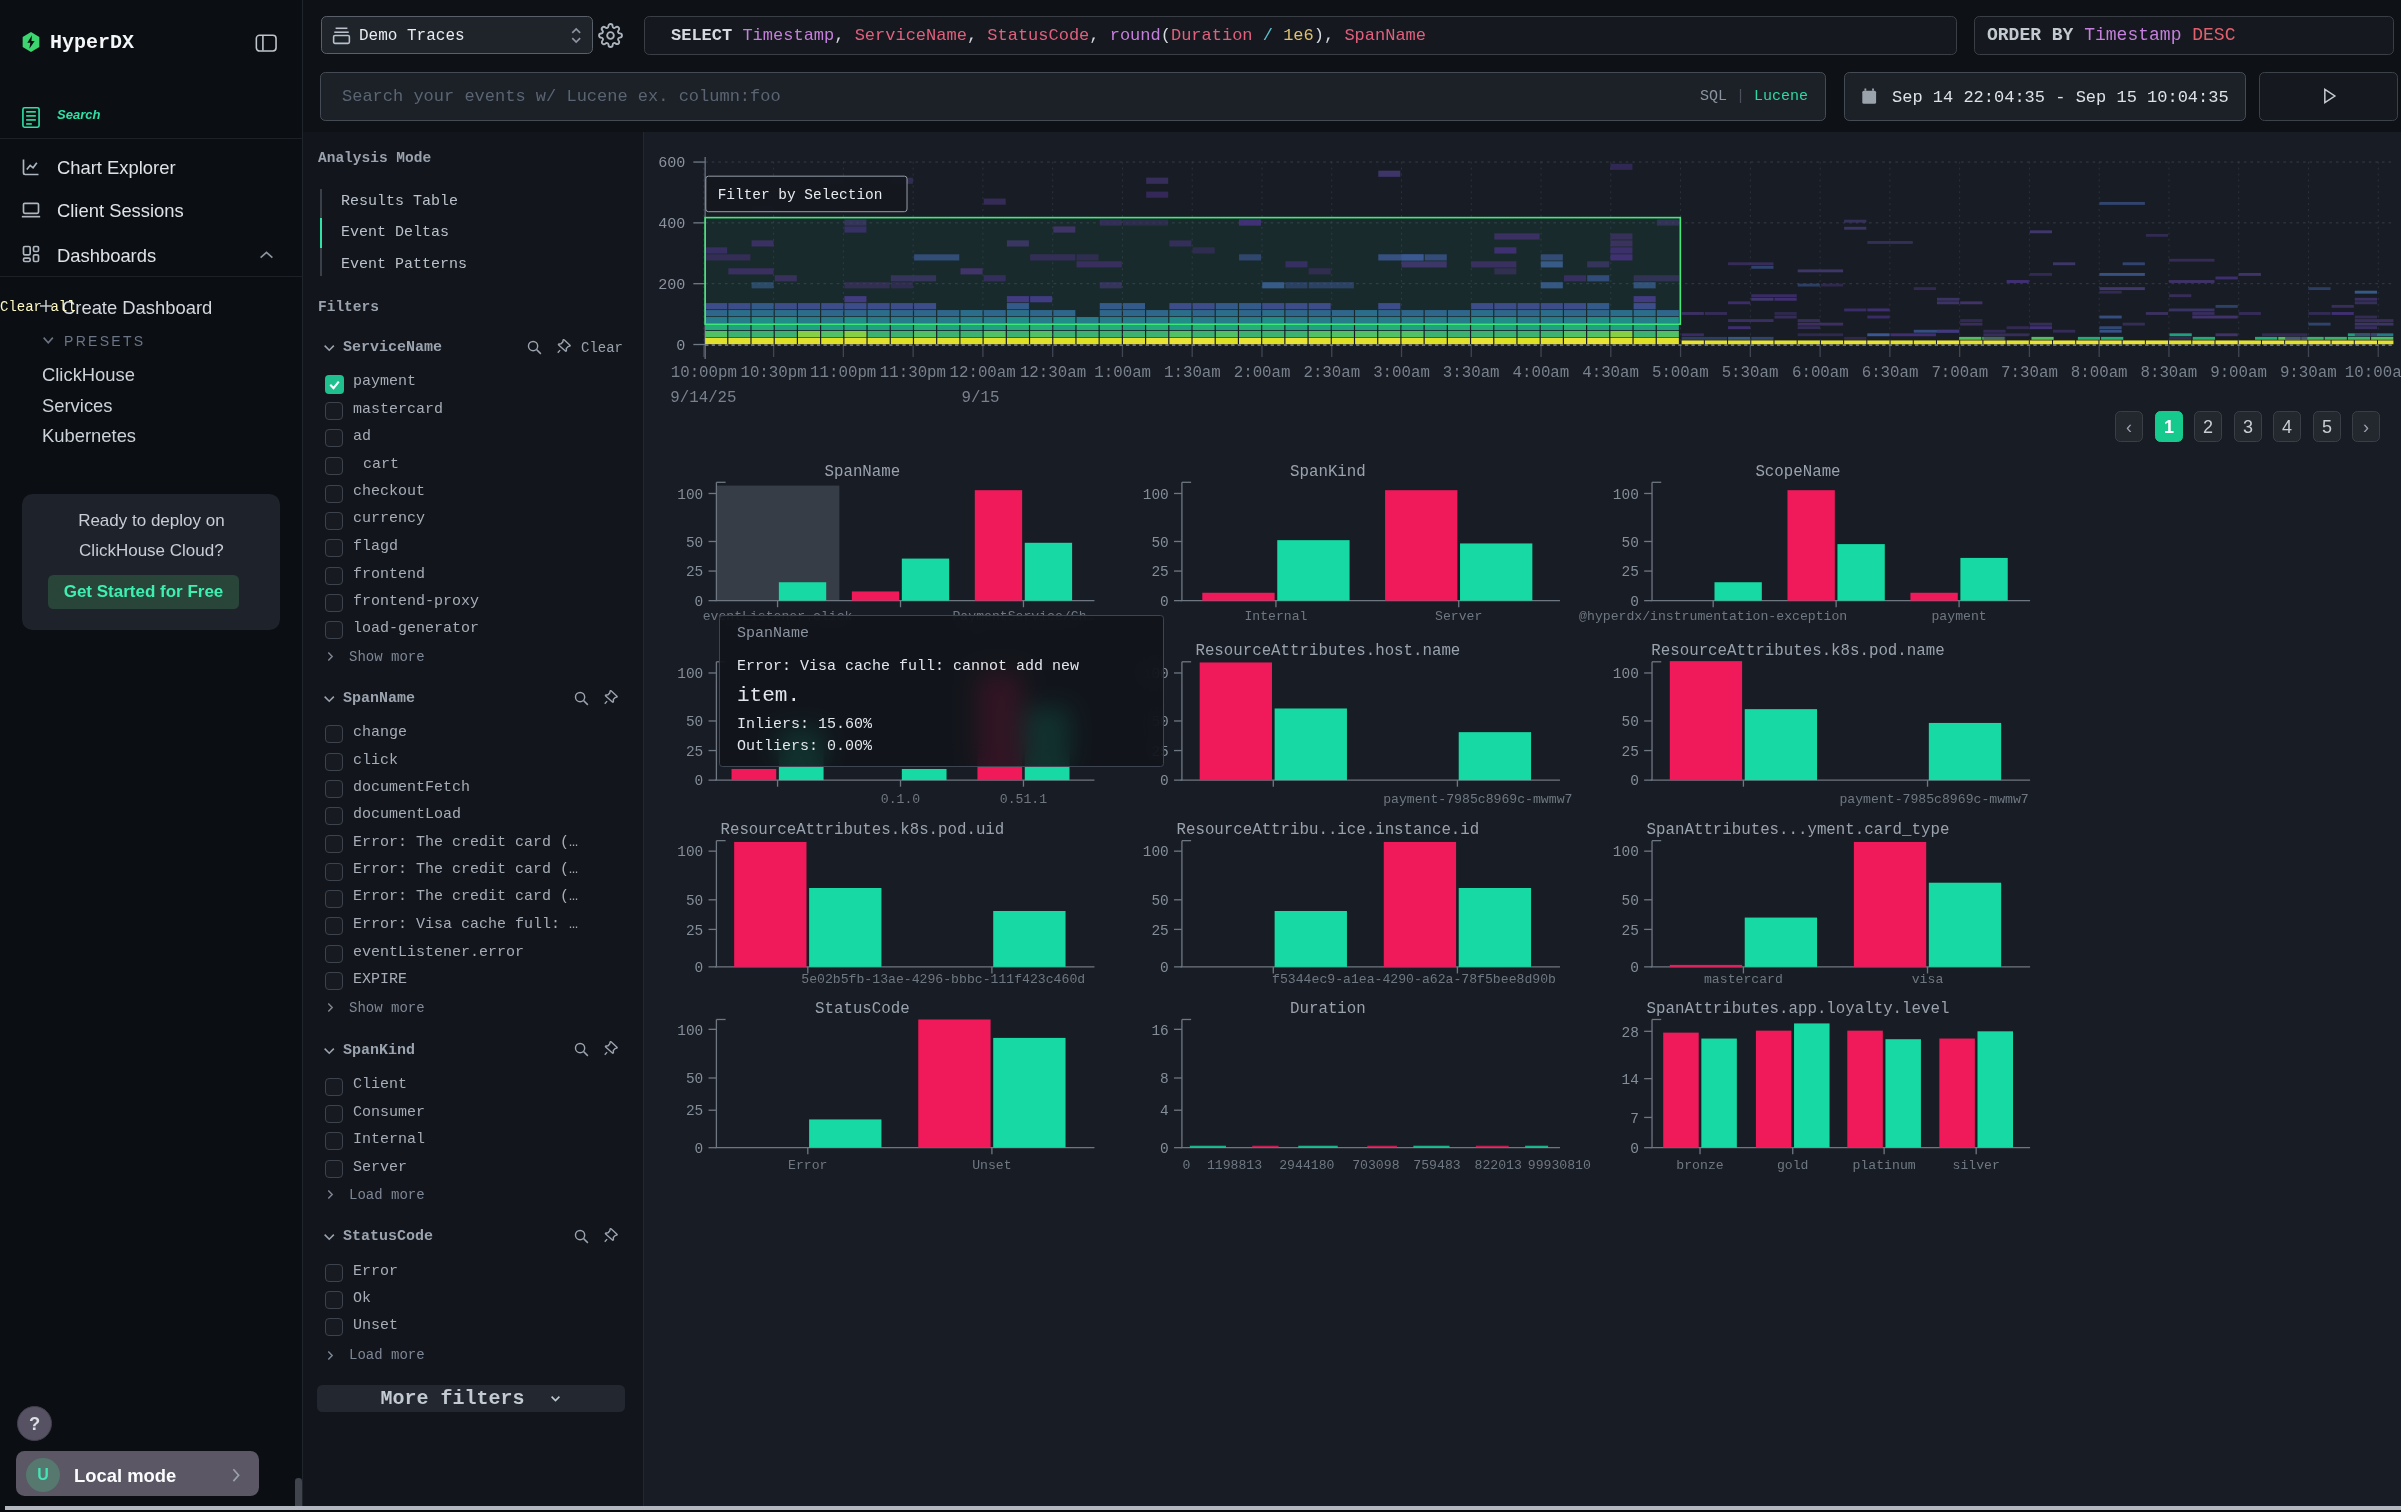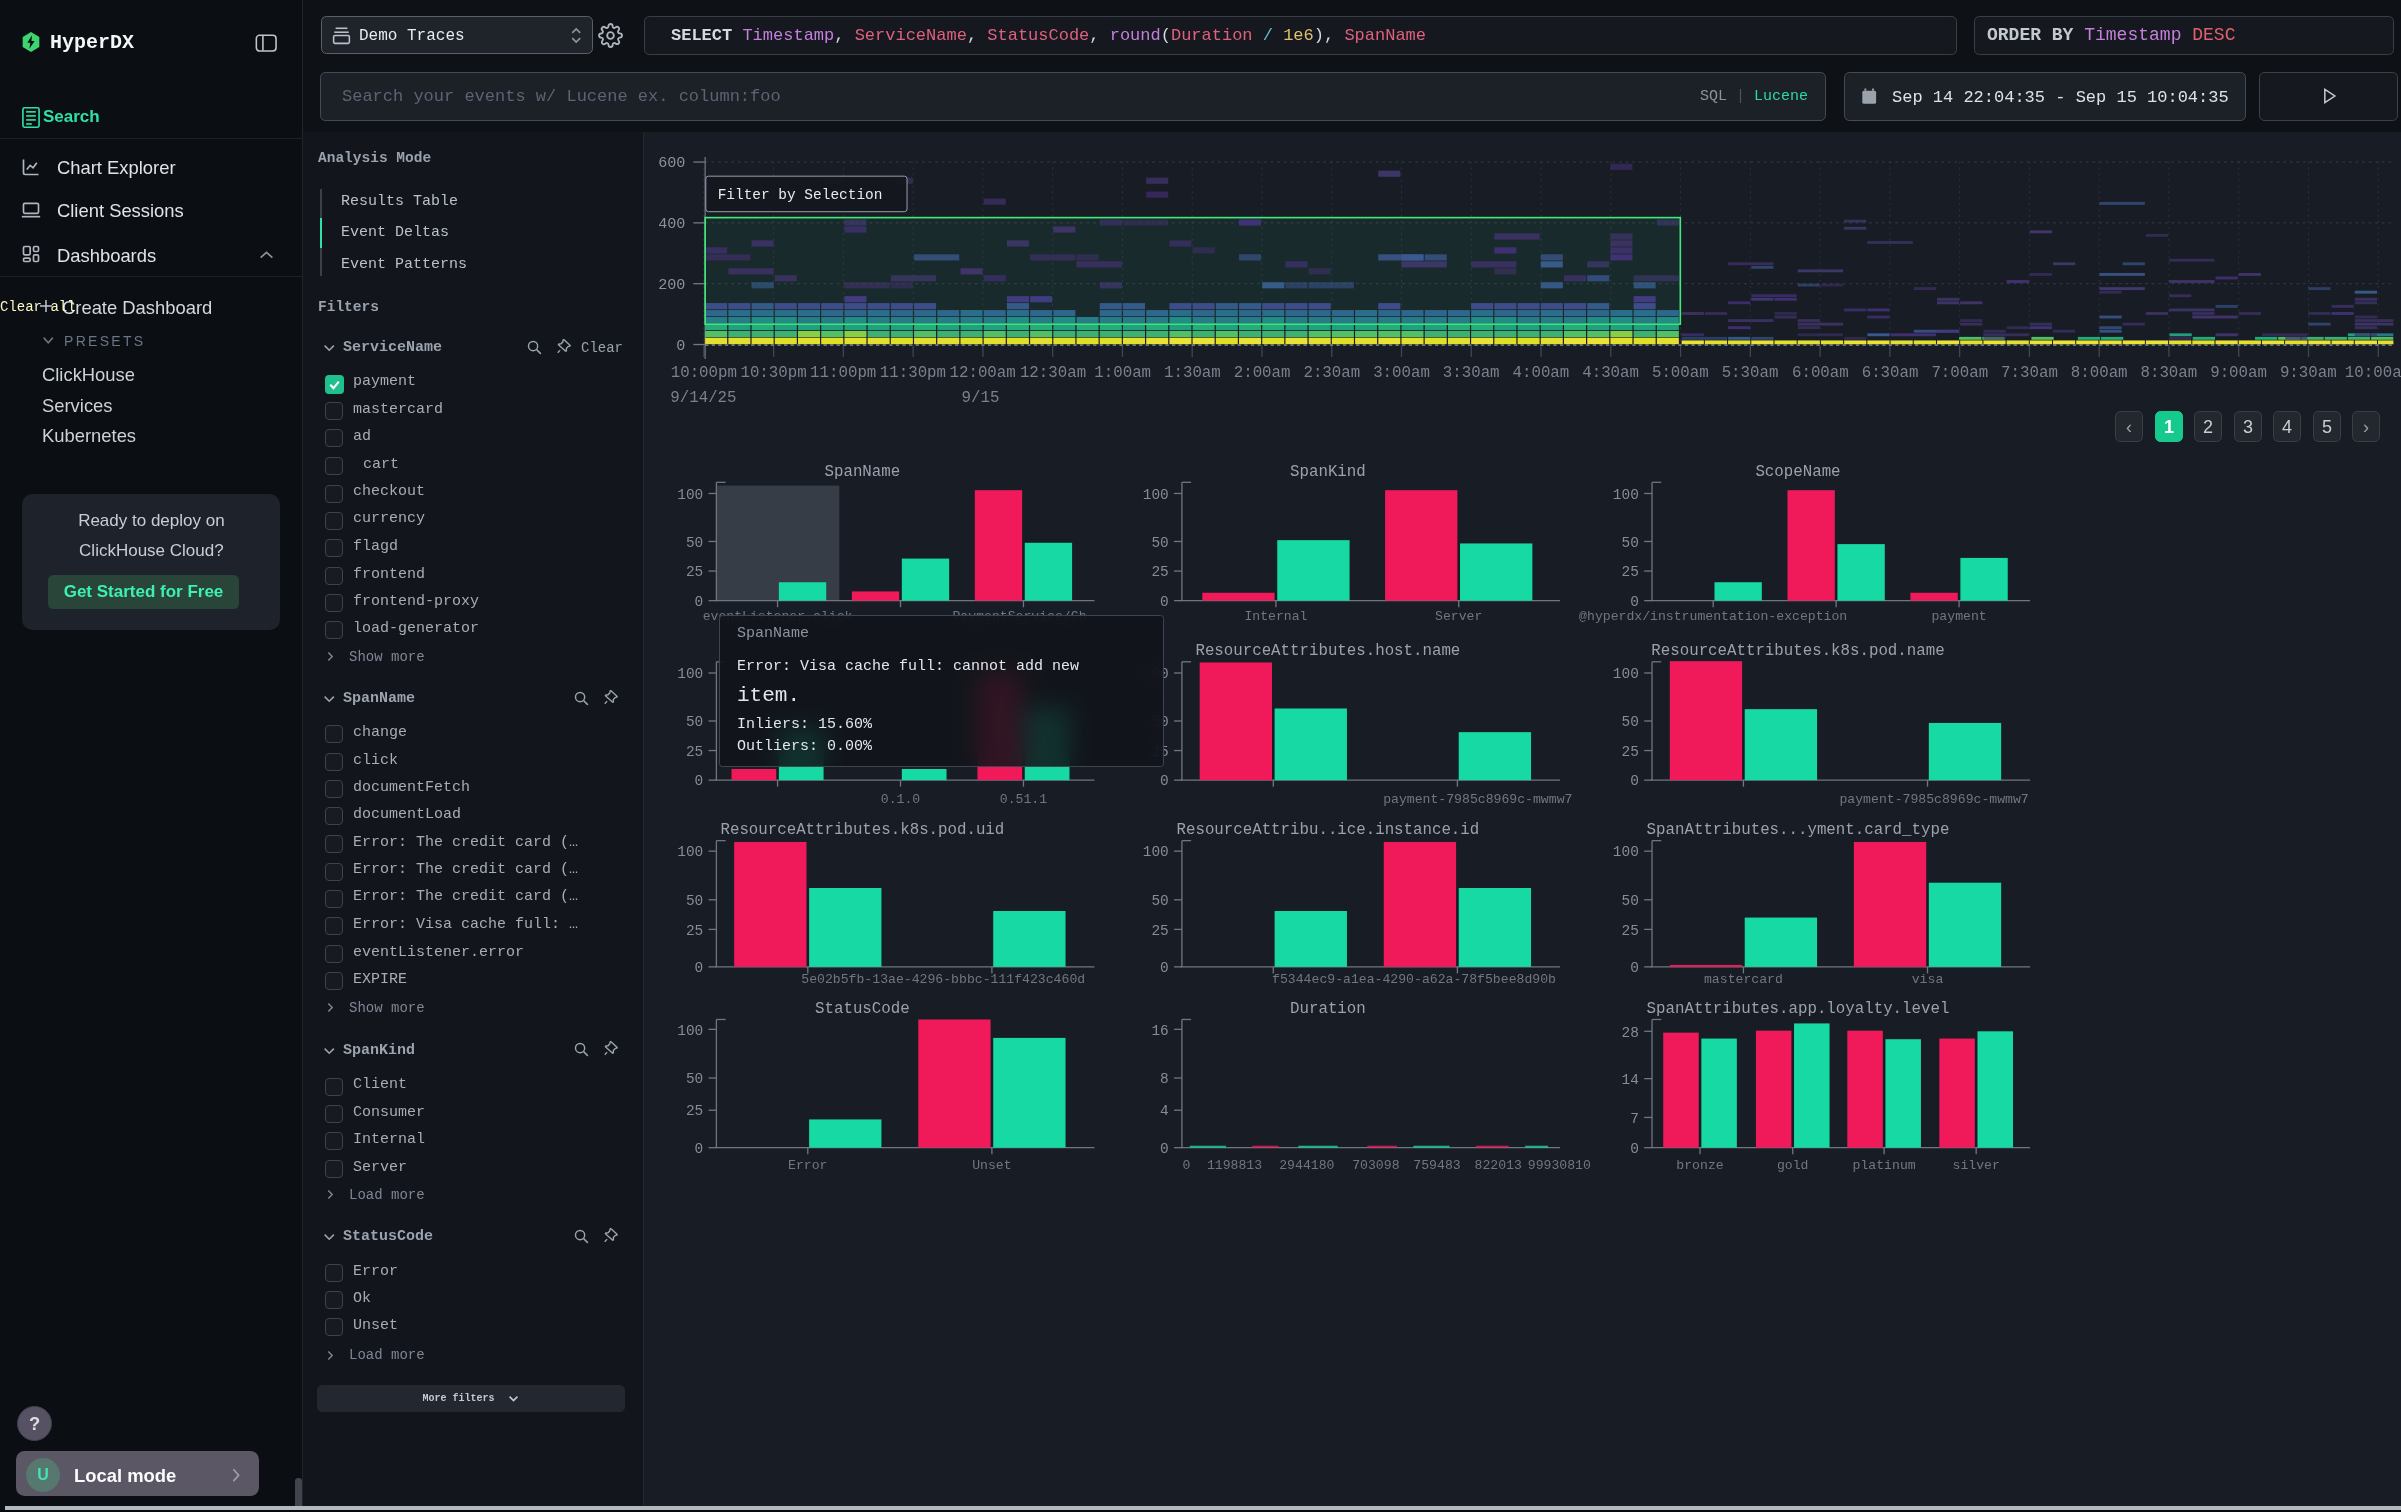--- a/index.html
+++ b/index.html
@@ -83,21 +83,21 @@
       <line x1="12" y1="3" x2="12" y2="25"></line>
   </svg>
 
   <svg class="abs" style="left:21px; top:107px;" width="20" height="21" viewBox="0 0 24 26" fill="none" stroke="#2fe2a4" stroke-width="2">
     <rect x="2" y="1" width="20" height="24" rx="2"></rect>
       <line x1="6" y1="6" x2="18" y2="6"></line>
       <line x1="6" y1="11" x2="18" y2="11"></line>
       <line x1="6" y1="16" x2="18" y2="16"></line>
       <line x1="6" y1="21" x2="13" y2="21"></line>
   </svg>
-  <div class="navitem" style="left:43px; top:107px; font-weight:bold; color:#2fe2a4; font-size:17px;">Search</div>
+  <div class="navitem" style="left:57px; top:107px; font-weight:bold; color:#2fe2a4; font-size:13px;font-style:italic;">Search</div>
   <div class="abs" style="left:0; top:138px; width:303px; border-top:0.7px solid #1d2127;"></div>
 
   <svg class="abs" style="left:21px; top:157px;" width="20" height="20" viewBox="0 0 24 24" fill="none" stroke="#aeb6c0" stroke-width="2">
     <path d="M3 3v16a2 2 0 0 0 2 2h16"></path>
       <path d="M7 15l4-5 3.5 3L19 7"></path>
   </svg>
   <div class="navitem" style="left:57px; top:157px;">Chart Explorer</div>
 
   <svg class="abs" style="left:21px; top:200px;" width="20" height="20" viewBox="0 0 24 24" fill="none" stroke="#aeb6c0" stroke-width="2">
     <rect x="3" y="4" width="18" height="12" rx="1.5"></rect>
@@ -269,21 +269,21 @@
 <div class="cblab" style="left:353px; top:1263px;">Error</div>
 <div class="cb" style="left:325px; top:1291px;"></div>
 <div class="cblab" style="left:353px; top:1290px;">Ok</div>
 <div class="cb" style="left:325px; top:1318px;"></div>
 <div class="cblab" style="left:353px; top:1317px;">Unset</div>
 <svg class="abs" style="left:325px; top:1349px;" width="10.5" height="13" viewBox="0 0 16 20" fill="none" stroke="#7e8795" stroke-width="2.2">
     <polyline points="5,4 11,10 5,16"></polyline>
   </svg>
 <div class="more" style="left:349px; top:1347px;">Load more</div>
 
-<div class="abs mono" style="left:317px; top:1385px; width:308px; height:27px; background:#23272f; border-radius:5.3px; text-align:center; font-size:10px; font-weight:bold; color:#c3cad2; line-height:27px;">More filters&nbsp;&nbsp;<svg width="13" height="9.2" viewBox="0 0 20 14" style="vertical-align:middle;" fill="none" stroke="#c3cad2" stroke-width="2.4">
+<div class="abs mono" style="left:317px; top:1385px; width:308px; height:27px; background:#23272f; border-radius:5.3px; text-align:center; font-size:20px; font-weight:bold; color:#c3cad2; line-height:27px;">More filters&nbsp;&nbsp;<svg width="13" height="9.2" viewBox="0 0 20 14" style="vertical-align:middle;" fill="none" stroke="#c3cad2" stroke-width="2.4">
       <polyline points="4,4 10,10 16,4"></polyline>
     </svg></div>
 
 <div class="abs" style="left:644px; top:132px;"><svg width="1757" height="283" viewBox="0 0 2672 430" font-family="Liberation Mono, monospace">
       <line x1="93" y1="323.0" x2="2662" y2="323.0" stroke="#4a5260" stroke-width="1.5" stroke-dasharray="4 6" opacity="0.6"></line>
       <line x1="75" y1="323.0" x2="93" y2="323.0" stroke="#707a87" stroke-width="2"></line>
       <text x="63" y="331.0" fill="#8a929e" font-size="23" text-anchor="end">0</text>
       <line x1="93" y1="230.5" x2="2662" y2="230.5" stroke="#4a5260" stroke-width="1.5" stroke-dasharray="4 6" opacity="0.6"></line>
       <line x1="75" y1="230.5" x2="93" y2="230.5" stroke="#707a87" stroke-width="2"></line>
       <text x="63" y="238.5" fill="#8a929e" font-size="23" text-anchor="end">200</text>

